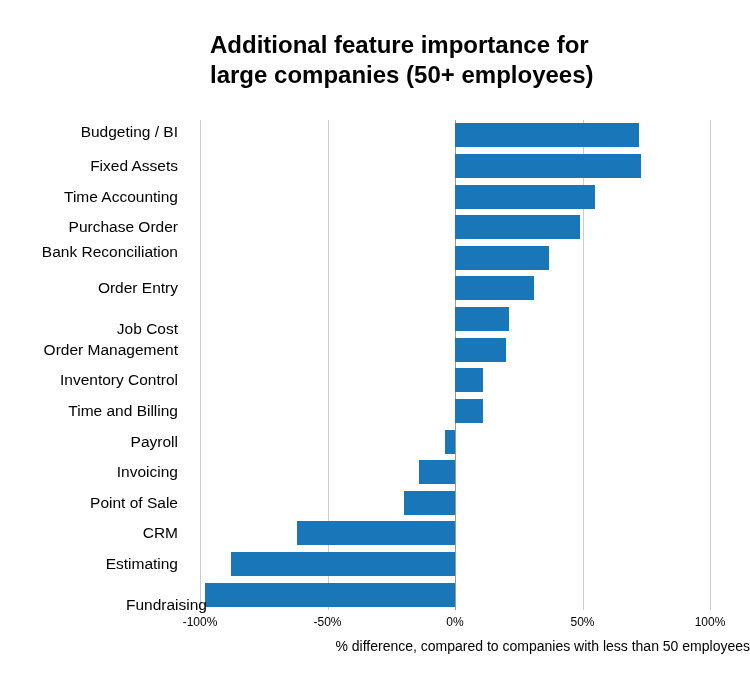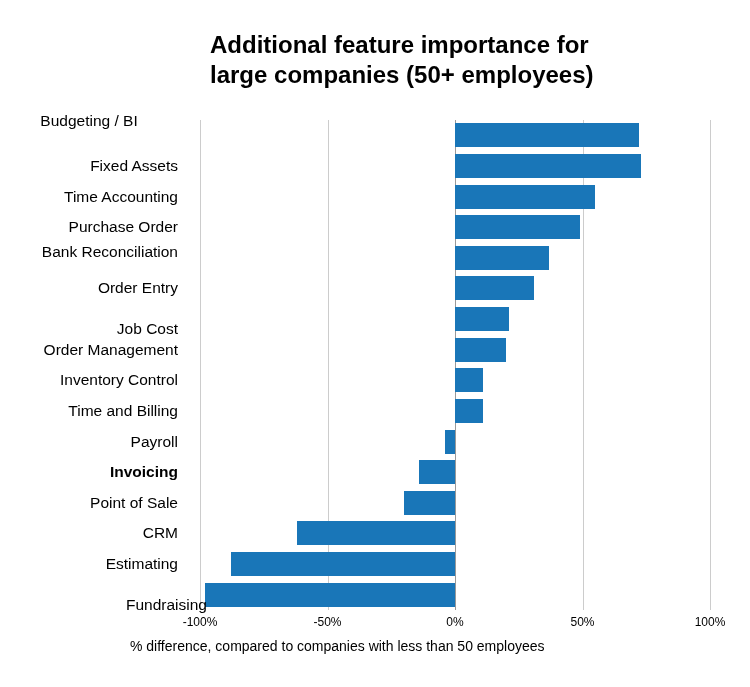--- a/index.html
+++ b/index.html
@@ -65,24 +65,23 @@
     padding-right: 12px;
     font-size: 15.5px;
     color: #000;
     line-height: 1;
   }
   .x-caption {
     position: absolute;
     top: 638px;
     left: 0;
     width: 750px;
-    text-align: left;
+    text-align: right;
     font-size: 14px;
     color: #000;
-    padding-left: 130px;
   }
 </style>
 </head>
 <body>
 
 <div class="title">
   <span>Additional feature importance for</span><br>
   <span>large companies (50+ employees)</span>
 </div>
 
@@ -106,32 +105,32 @@
       <div class="bar" style="top: 309.562px; background: rgb(25, 118, 184); left: 244.8px; width: 10.2px;"></div>
       <div class="bar" style="top: 340.188px; background: rgb(25, 118, 184); left: 219.3px; width: 35.7px;"></div>
       <div class="bar" style="top: 370.812px; background: rgb(25, 118, 184); left: 204px; width: 51px;"></div>
       <div class="bar" style="top: 401.438px; background: rgb(25, 118, 184); left: 96.9px; width: 158.1px;"></div>
       <div class="bar" style="top: 432.062px; background: rgb(25, 118, 184); left: 30.6px; width: 224.4px;"></div>
       <div class="bar" style="top: 462.688px; background: rgb(25, 118, 184); left: 5.1px; width: 249.9px;"></div>
     </div>
 </div>
 
 <div id="y-labels">
-    <div class="y-label" style="left: 0px; top: 113px; text-align: center;">Budgeting / BI</div>
+    <div class="y-label" style="left: 0px; top: 124px;">Budgeting / BI</div>
     <div class="y-label" style="left: 0px; top: 157.938px;">Fixed Assets</div>
     <div class="y-label" style="left: 0px; top: 188.562px;">Time Accounting</div>
     <div class="y-label" style="left: 0px; top: 219.188px;">Purchase Order</div>
     <div class="y-label" style="left: 0px; top: 244px;">Bank Reconciliation</div>
     <div class="y-label" style="left: 0px; top: 280.438px;">Order Entry</div>
     <div class="y-label" style="left: 0px; top: 321px; text-align: right;">Job Cost</div>
     <div class="y-label" style="left: 0px; top: 341.688px;">Order Management</div>
     <div class="y-label" style="left: 0px; top: 372.312px;">Inventory Control</div>
     <div class="y-label" style="left: 0px; top: 402.938px;">Time and Billing</div>
     <div class="y-label" style="left: 0px; top: 433.562px;">Payroll</div>
-    <div class="y-label" style="left: 0px; top: 464.188px; font-weight: bold;">Invoicing</div>
+    <div class="y-label" style="left: 0px; top: 464.188px;">Invoicing</div>
     <div class="y-label" style="left: 0px; top: 494.812px;">Point of Sale</div>
     <div class="y-label" style="left: 0px; top: 525.438px;">CRM</div>
     <div class="y-label" style="left: 0px; top: 556.062px;">Estimating</div>
     <div class="y-label" style="left: 0px; top: 597px; margin-left: 29px;">Fundraising</div>
   </div>
 <div id="x-ticks">
     <div class="x-tick" style="left: 200px;">-100%</div>
     <div class="x-tick" style="left: 327.5px;">-50%</div>
     <div class="x-tick" style="left: 455px;">0%</div>
     <div class="x-tick" style="left: 582.5px;">50%</div>

